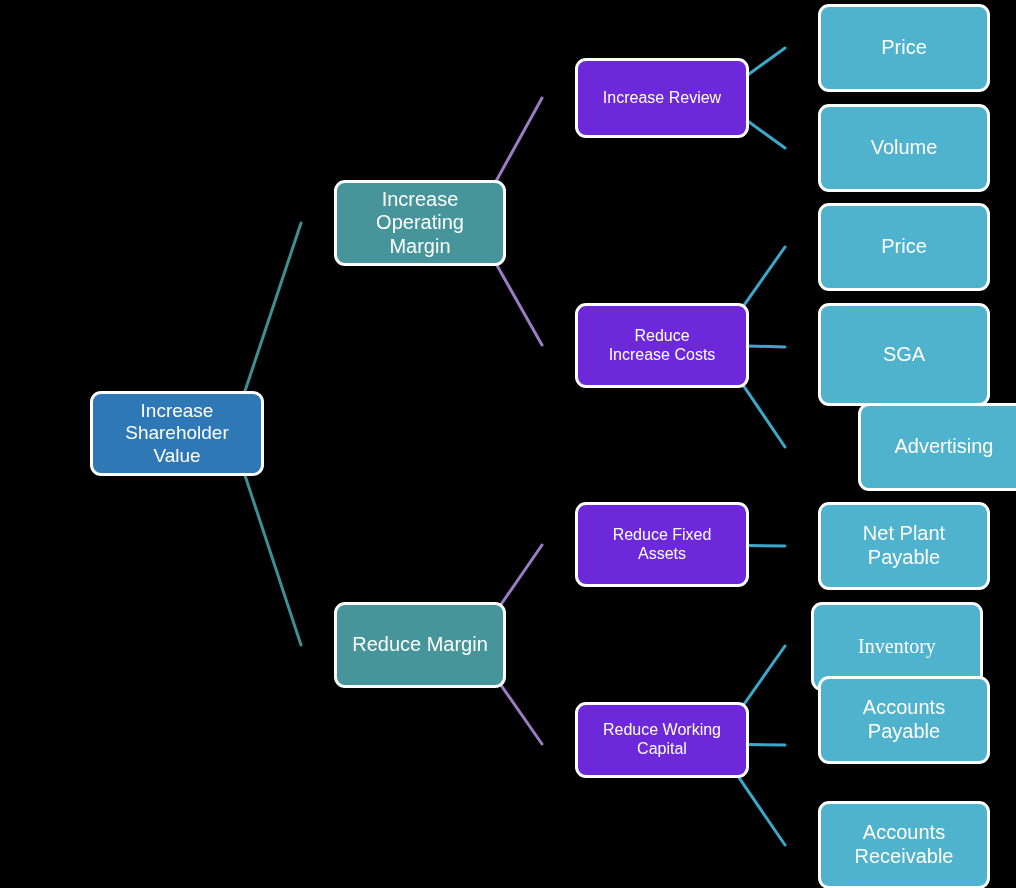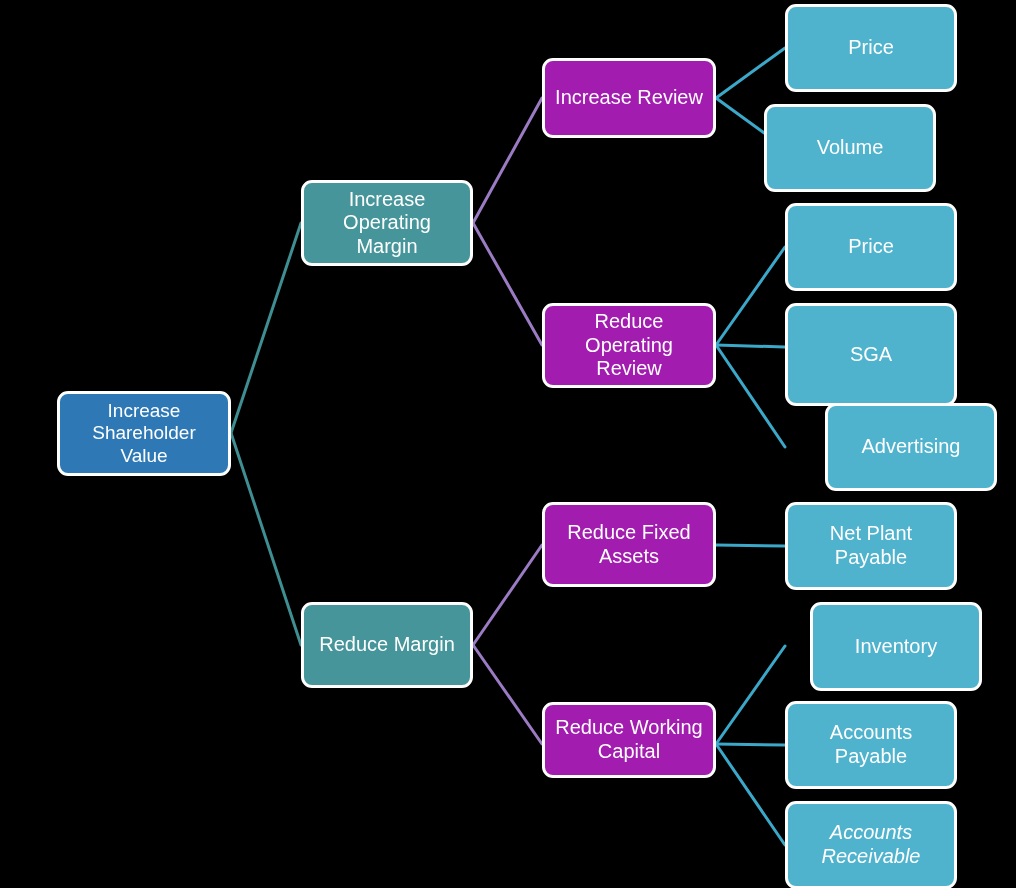--- a/index.html
+++ b/index.html
@@ -30,32 +30,33 @@
     align-items: center;
     justify-content: center;
     text-align: center;
     color: #ffffff;
     border-radius: 11px;
     border: 3px solid #ffffff;
     line-height: 1.18;
     white-space: pre-line;
     z-index: 5;
     padding: 2px 6px;
+    margin-left: 33px;
   }
   .node.root {
     background: #2e79b5;
     font-size: 19px;
   }
   .node.lvl2 {
     background: #45959a;
     font-size: 20px;
   }
   .node.lvl3 {
-    background: #a21caf;
-    font-size: 20px;
+    background: #6d28d9;
+    font-size: 16px;
   }
   .node.leaf {
     background: #4fb3cd;
     font-size: 20px;
   }
 </style>
 </head>
 <body>
 
 <div id="canvas">
@@ -78,29 +79,29 @@
     </svg>
   <div id="node-layer">
       <div class="node root" style="left: 57px; top: 391px; width: 174px; height: 85px;">Increase
 Shareholder
 Value</div>
       <div class="node lvl2" style="left: 301px; top: 180px; width: 172px; height: 86px;">Increase
 Operating Margin</div>
       <div class="node lvl2" style="left: 301px; top: 602px; width: 172px; height: 86px;">Reduce Margin</div>
       <div class="node lvl3" style="left: 542px; top: 58px; width: 174px; height: 80px;">Increase Review</div>
       <div class="node lvl3" style="left: 542px; top: 303px; width: 174px; height: 85px;">Reduce
-Operating Review</div>
+Increase Costs</div>
       <div class="node lvl3" style="left: 542px; top: 502px; width: 174px; height: 85px;">Reduce Fixed
 Assets</div>
       <div class="node lvl3" style="left: 542px; top: 702px; width: 174px; height: 76px;">Reduce Working
 Capital</div>
       <div class="node leaf" style="left: 785px; top: 4px; width: 172px; height: 88px;">Price</div>
-      <div class="node leaf" style="left: 764px; top: 104px; width: 172px; height: 88px;">Volume</div>
+      <div class="node leaf" style="left: 785px; top: 104px; width: 172px; height: 88px;">Volume</div>
       <div class="node leaf" style="left: 785px; top: 203px; width: 172px; height: 88px;">Price</div>
       <div class="node leaf" style="left: 785px; top: 303px; width: 172px; height: 103px;">SGA</div>
       <div class="node leaf" style="left: 825px; top: 403px; width: 172px; height: 88px;">Advertising</div>
       <div class="node leaf" style="left: 785px; top: 502px; width: 172px; height: 88px;">Net Plant Payable</div>
-      <div class="node leaf" style="left: 810px; top: 602px; width: 172px; height: 89px;">Inventory</div>
-      <div class="node leaf" style="left: 785px; top: 701px; width: 172px; height: 88px;">Accounts Payable</div>
-      <div class="node leaf" style="left: 785px; top: 801px; width: 172px; height: 88px; font-style: italic;">Accounts
+      <div class="node leaf" style="left: 778px; top: 602px; width: 172px; height: 89px; font-family: Liberation Serif, serif;">Inventory</div>
+      <div class="node leaf" style="left: 785px; top: 676px; width: 172px; height: 88px;">Accounts Payable</div>
+      <div class="node leaf" style="left: 785px; top: 801px; width: 172px; height: 88px;">Accounts
 Receivable</div>
     </div>
 </div>
 
 </body></html>

